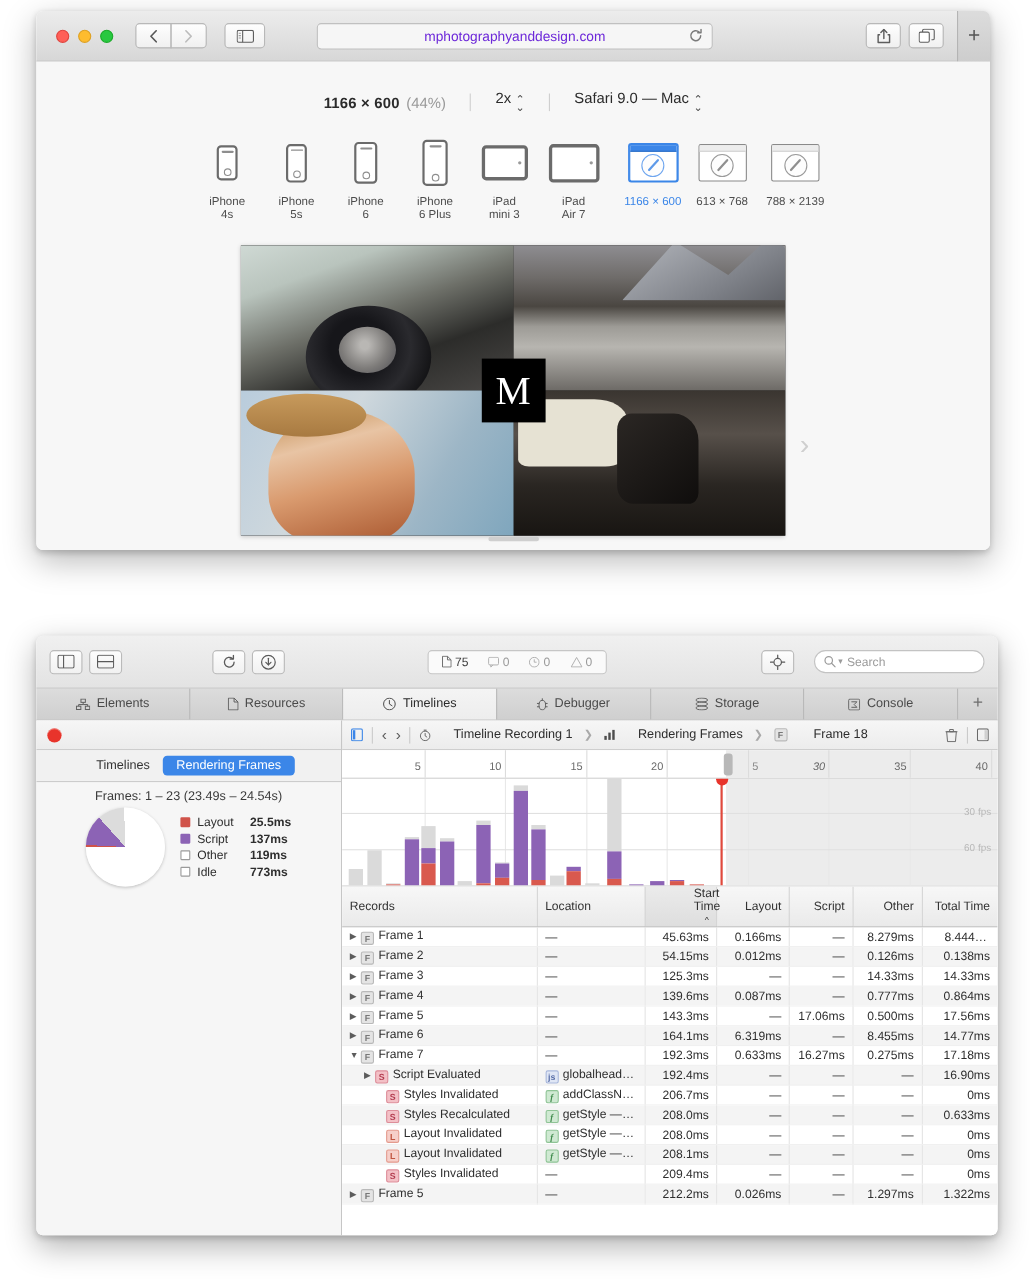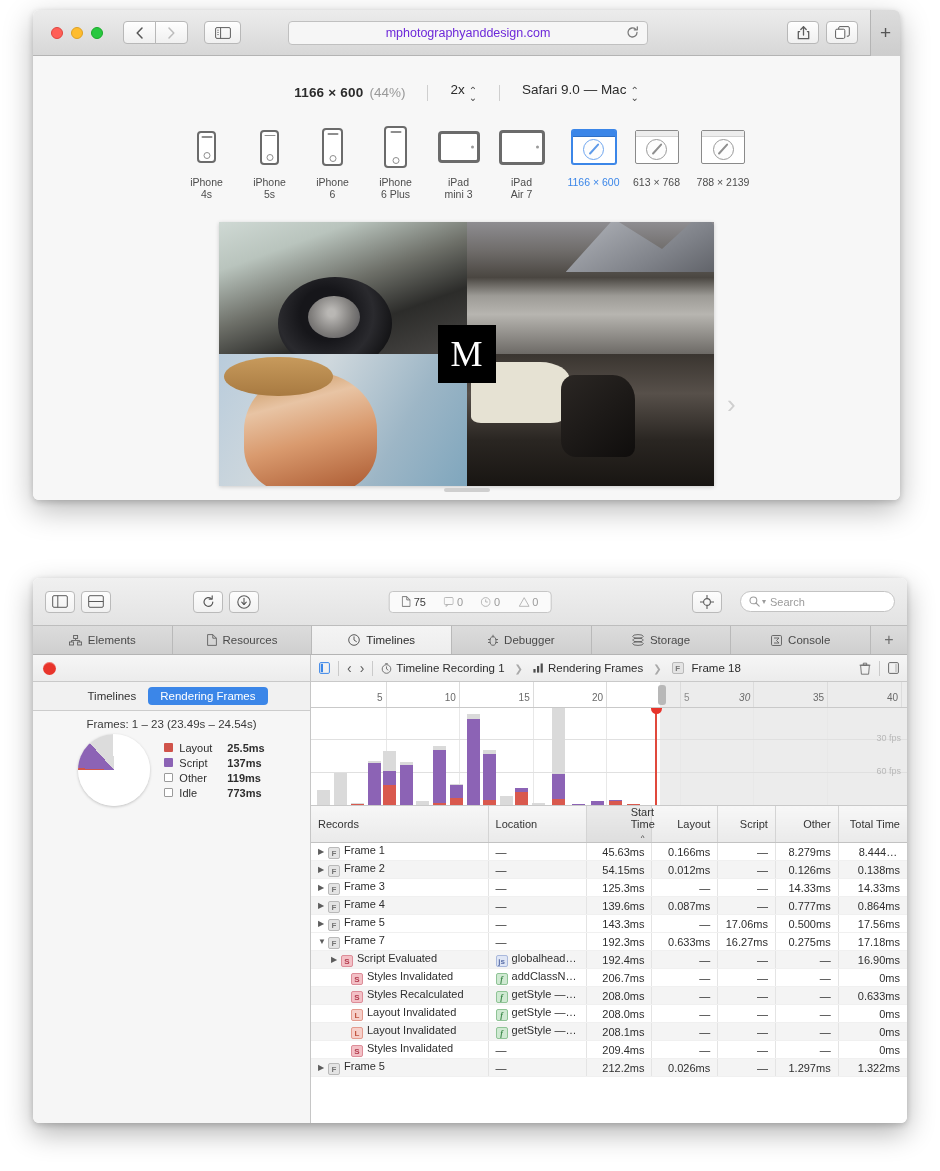--- a/index.html
+++ b/index.html
@@ -253,21 +253,21 @@
     box-shadow: inset 0 1px 0 rgba(255,255,255,0.35); }
 
   .nav-bar {
     height:27px; display:flex; align-items:center; gap:8px; padding:0 8px;
     background: linear-gradient(to bottom,#f6f6f6,#ececec);
     border-bottom:1px solid #c9c9c9;
     font-size:11.5px; color:#333;
   }
   .nav-icon-blue { color:#3b86e8; font-size:13px; }
   .vsep { width:1px; height:15px; background:#cacaca; }
-  .crumb { display:flex; align-items:center; gap:4px; color:#2d2d2d; }
+  .crumb { display:flex; align-items:center; gap:20px; color:#2d2d2d; }
   .crumb-sep { color:#a9a9a9; margin:0 2px; font-size:10px; }
   .nav-right { margin-left:auto; display:flex; align-items:center; gap:8px; color:#6a6a6a; }
 
   .seg-row { height:29px; display:flex; align-items:center; justify-content:center;
     background:#f1f1f1; border-bottom:1px solid #cccccc; gap:0; }
   .seg {
     font-size:11.5px; padding:3px 12px; border-radius:4px; color:#333;
   }
   .seg.active { background:#3b86e8; color:#fff; }
 
@@ -978,20 +978,29 @@
               </tr>
               <tr>
                 <td class="lft"><span class="disc">▶</span><span class="badge frame">F</span><span>Frame 5</span></td>
                 <td class="lft loccell"><span>—</span></td>
                 <td>143.3ms</td>
                 <td>—</td>
                 <td>17.06ms</td>
                 <td>0.500ms</td>
                 <td style="border-right: none;">17.56ms</td>
               </tr>
+              <tr class="alt">
+                <td class="lft"><span class="disc">▶</span><span class="badge frame">F</span><span>Frame 6</span></td>
+                <td class="lft loccell"><span>—</span></td>
+                <td>164.1ms</td>
+                <td>6.319ms</td>
+                <td>—</td>
+                <td>8.455ms</td>
+                <td style="border-right: none;">14.77ms</td>
+              </tr>
               <tr>
                 <td class="lft"><span class="disc">▼</span><span class="badge frame">F</span><span>Frame 7</span></td>
                 <td class="lft loccell"><span>—</span></td>
                 <td>192.3ms</td>
                 <td>0.633ms</td>
                 <td>16.27ms</td>
                 <td>0.275ms</td>
                 <td style="border-right: none;">17.18ms</td>
               </tr>
               <tr class="alt">

